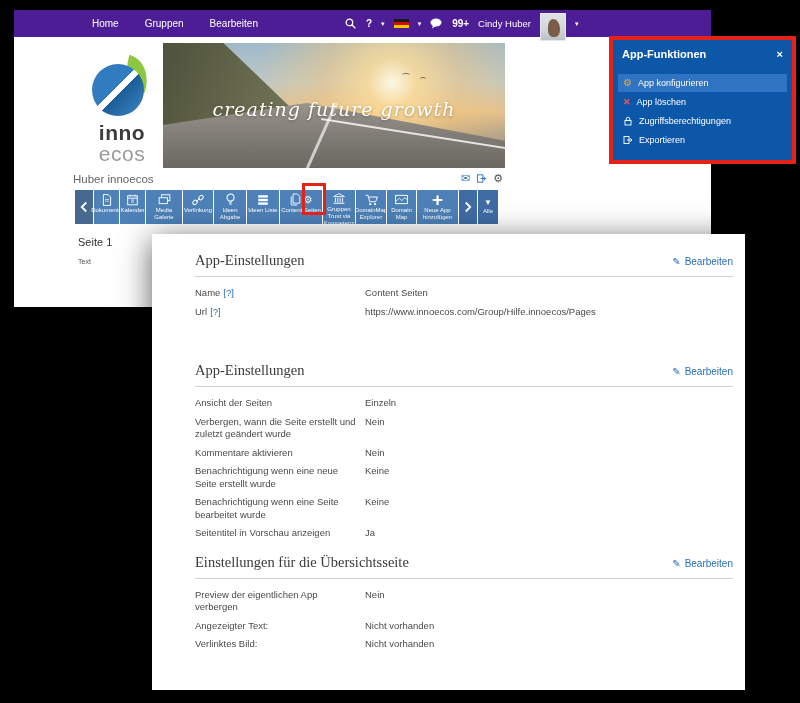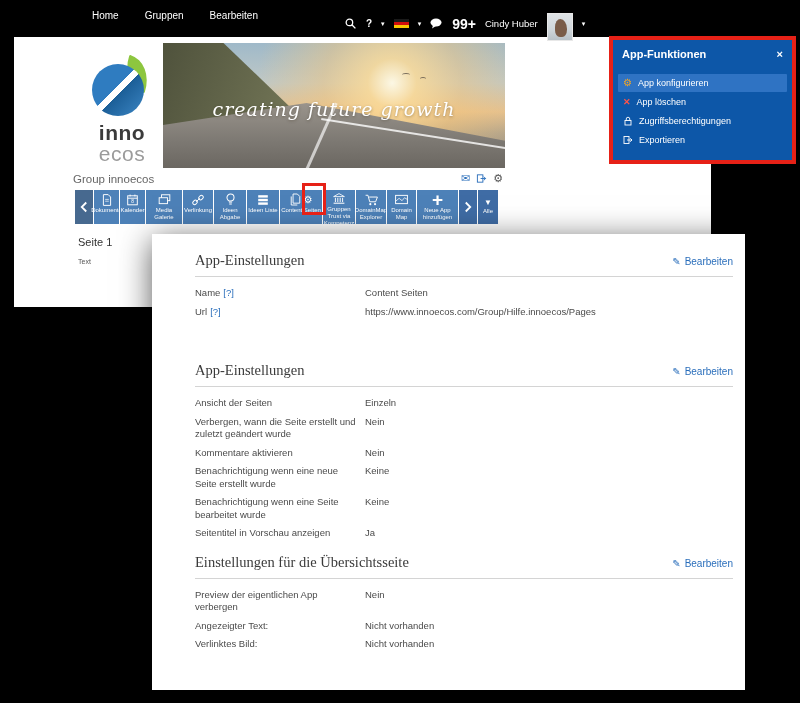--- a/index.html
+++ b/index.html
@@ -2,30 +2,30 @@
 <html><head>
 <meta charset="utf-8">
 <style>
   * { margin:0; padding:0; box-sizing:border-box; }
   html,body { width:800px; height:703px; background:#000; font-family:"Liberation Sans",sans-serif; position:relative; overflow:hidden; }
 
   
   .page { position:absolute; left:14px; top:10px; width:697px; height:297px; background:#fff; }
 
   
-  .navbar { position:absolute; left:0; top:0; width:100%; height:27px; background:#000000; display:flex; overflow:visible; z-index:3; }
+  .navbar { position:absolute; left:0; top:0; width:100%; height:27px; background:#4c1d95; display:flex; align-items:center; overflow:visible; z-index:3; }
   .nav-left { display:flex; gap:26px; padding-left:78px; }
   .nav-item { color:#fff; font-size:10px; cursor:pointer; }
   .nav-right { position:absolute; left:330px; top:0; height:27px; display:flex; align-items:center; gap:9px; }
   .nav-right .glyph { color:#fff; font-size:10px; }
   .caret { color:#fff; font-size:7px; }
   .flag { width:15px; height:9px; display:flex; flex-direction:column; }
   .flag div { flex:1; }
   .flag .b { background:#1a1a1a; } .flag .r { background:#d00c0c; } .flag .y { background:#f7c500; }
-  .badge-txt { color:#fff; font-size:14px; font-weight:bold; }
+  .badge-txt { color:#fff; font-size:10px; font-weight:bold; }
   .user-name { color:#fff; font-size:9.5px; }
   .avatar { width:26px; height:28px; background:linear-gradient(180deg,#dfe3e6 0%,#cfd6da 60%,#b9c2c8 100%); position:relative; top:3px; border:1px solid #e8e8e8; }
   .avatar::after { content:""; position:absolute; left:7px; top:5px; width:12px; height:18px; background:#7a5c48; border-radius:45% 55% 40% 40%; }
 
   
   .logo { position:absolute; left:68px; top:48px; width:80px; text-align:center; }
   .logo-icon { position:relative; width:60px; height:58px; margin:0 auto; }
   .logo-circle { position:absolute; left:0; bottom:0; width:52px; height:52px; border-radius:50%;
       background:linear-gradient(135deg,#2f7cc0 0%,#2f7cc0 46%, #ffffff 46%, #ffffff 54%, #1b5e97 54%, #3c86c4 100%); }
   .logo-leaf { position:absolute; right:2px; top:0; width:26px; height:32px; background:#8dc63f; border-radius:4% 95% 4% 95%; transform:rotate(18deg); }
@@ -147,21 +147,21 @@
     <div class="mountain"></div>
     <div class="road"></div>
     <div class="roadline"></div>
     <div class="guardrail"></div>
     <div class="bird" style="left:70%; top:24%;"></div>
     <div class="bird" style="left:75%; top:27%; width:6px;"></div>
     <div class="banner-caption">creating future growth</div>
   </div>
 
   <div class="group-row">
-    <span class="group-title">Group innoecos</span>
+    <span class="group-title">Huber innoecos</span>
     <span class="group-icons">
       <span class="gi-envelope">✉</span>
       <svg width="11" height="11" viewBox="0 0 24 24">
         <rect x="3" y="4" width="12" height="16" fill="none" stroke="#2a6ebb" stroke-width="2"></rect>
         <line x1="10" y1="12" x2="21" y2="12" stroke="#2a6ebb" stroke-width="2"></line>
         <path d="M17 8 L21 12 L17 16" fill="none" stroke="#2a6ebb" stroke-width="2"></path>
       </svg>
       <span class="gi-gear">⚙</span>
     </span>
   </div>

